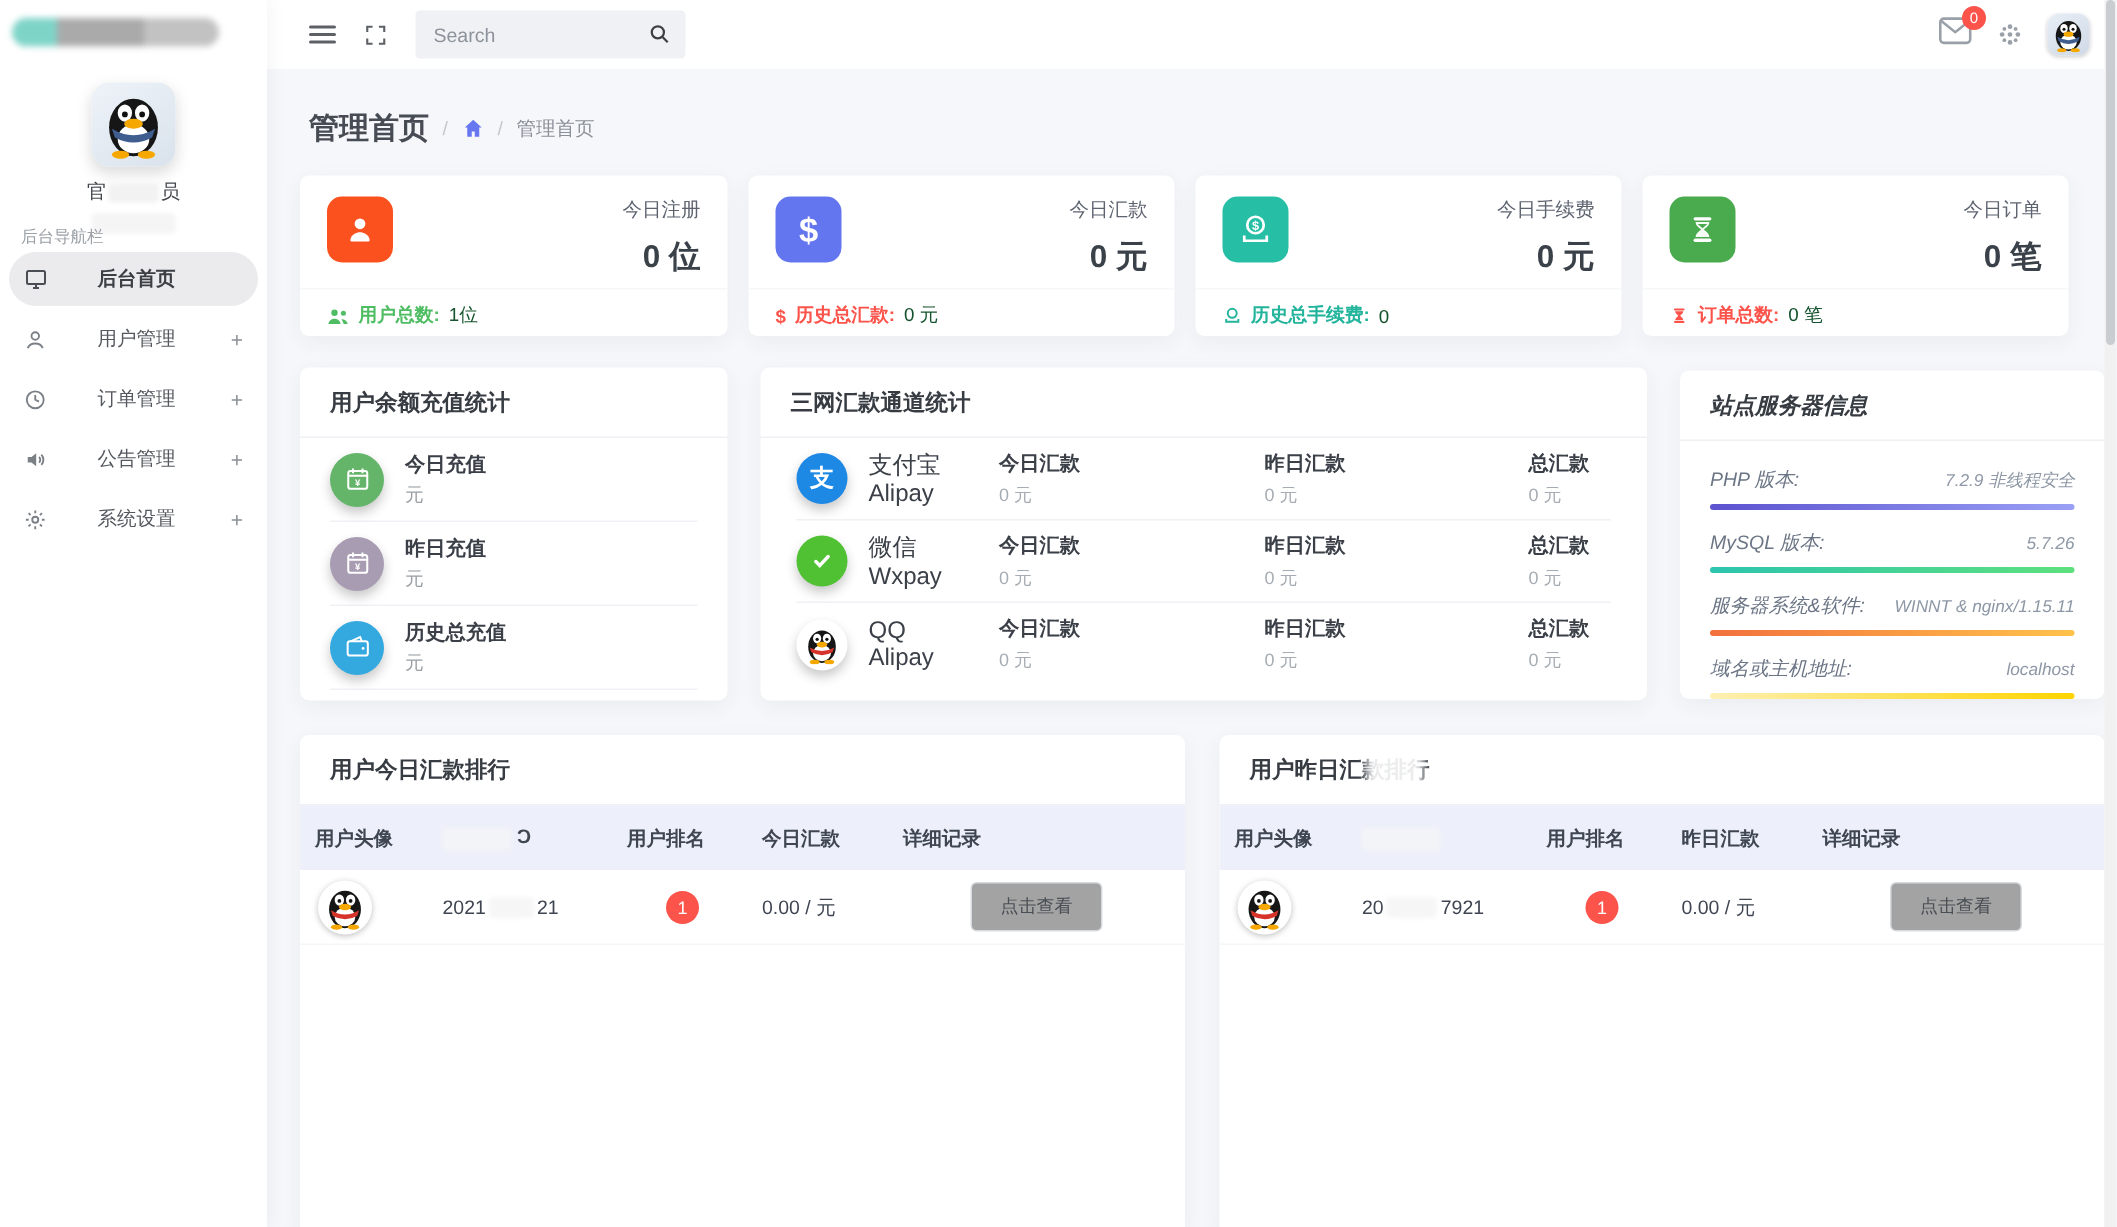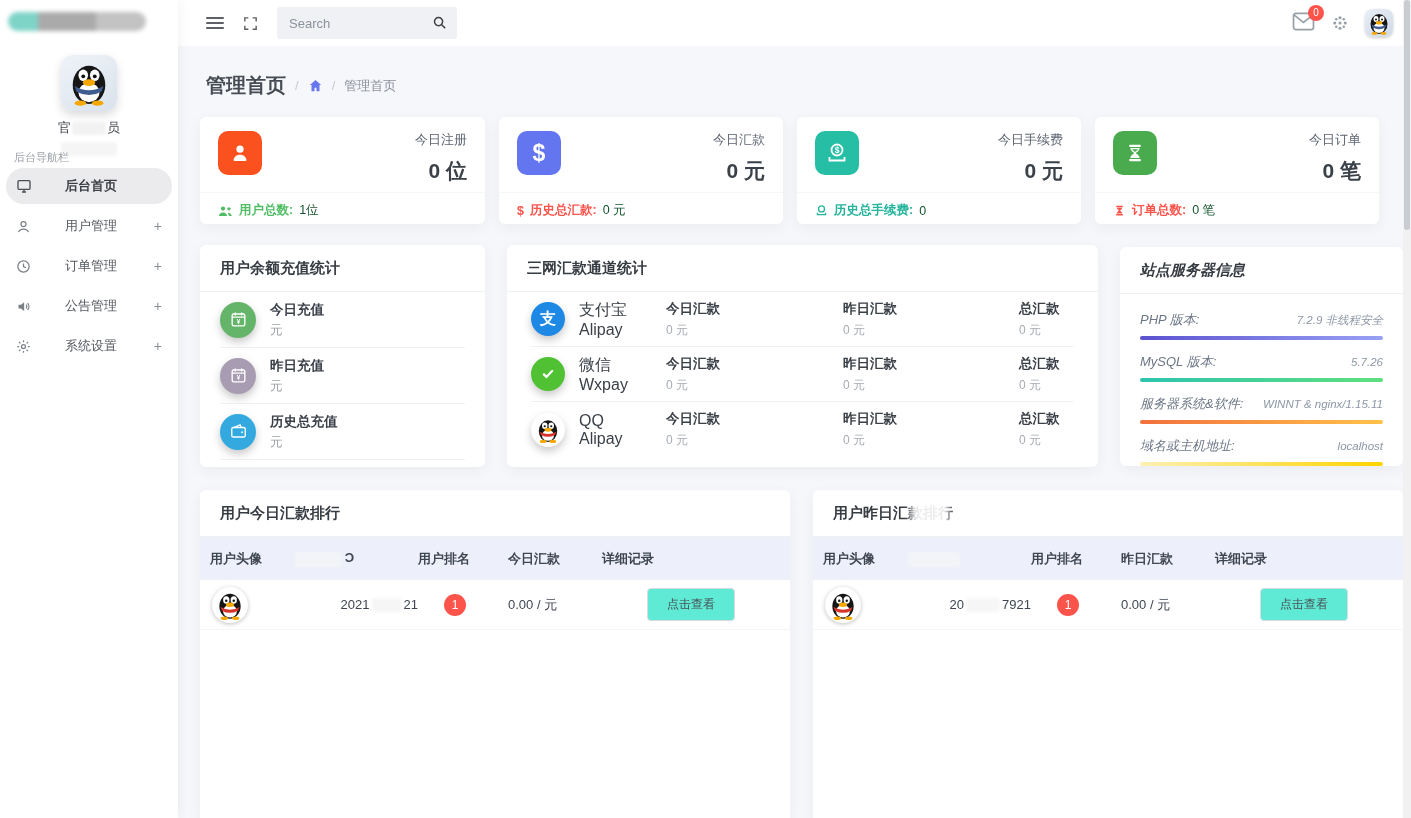--- a/index.html
+++ b/index.html
@@ -107,23 +107,23 @@
   .tables-row { display:flex; gap:23px; margin-top:23px; }
   .rank-card { width:590px; height:334px; overflow:hidden; }
   .thead { display:grid; grid-template-columns:85px 123px 90px 94px 1fr; align-items:center;
     height:43px; background:#edf0fa; padding:0 10px; font-size:13px; font-weight:bold; color:#3f4652; }
   .trow { display:grid; grid-template-columns:85px 123px 90px 94px 1fr; align-items:center;
     height:50px; padding:0 10px; font-size:13px; color:#3f4652; border-bottom:1px solid #f4f5f8; }
   .avatar-cir { width:36px; height:36px; border-radius:50%; background:#fff; box-shadow:0 1px 4px rgba(0,0,0,.25);
     display:flex; align-items:center; justify-content:center; margin-left:2px; }
   .rank-badge { width:22px; height:22px; border-radius:50%; background:#fc544b; color:#fff; font-size:12px;
     display:flex; align-items:center; justify-content:center; margin-left:26px; }
-  .view-btn { display:block; margin:0 auto; background:#5eead4; border:1px solid #d7dbe0; border-radius:4px;
+  .view-btn { display:block; margin:0 auto; background:#a3a3a3; border:1px solid #d7dbe0; border-radius:4px;
     padding:7px 19px; font-size:12px; color:#4a4f55; cursor:pointer; font-family:Liberation Sans, sans-serif; }
-  .qq-cell { display:flex; align-items:center; gap:2px;justify-content:flex-end; }
+  .qq-cell { display:flex; align-items:center; gap:2px; }
   .title-smudge { position:absolute; left:98px; top:-4px; width:38px; height:46px;
     background:rgba(255,255,255,.9); filter:blur(3px); }
 
   
   .scrollbar { position:absolute; right:0; top:0; width:8px; height:818px; background:#f1f1f1; z-index:9; }
   .scroll-thumb { position:absolute; top:0; left:1px; width:6px; height:230px; background:#c9cdd2; border-radius:3px; }
 </style>
 </head>
 <body>
 

